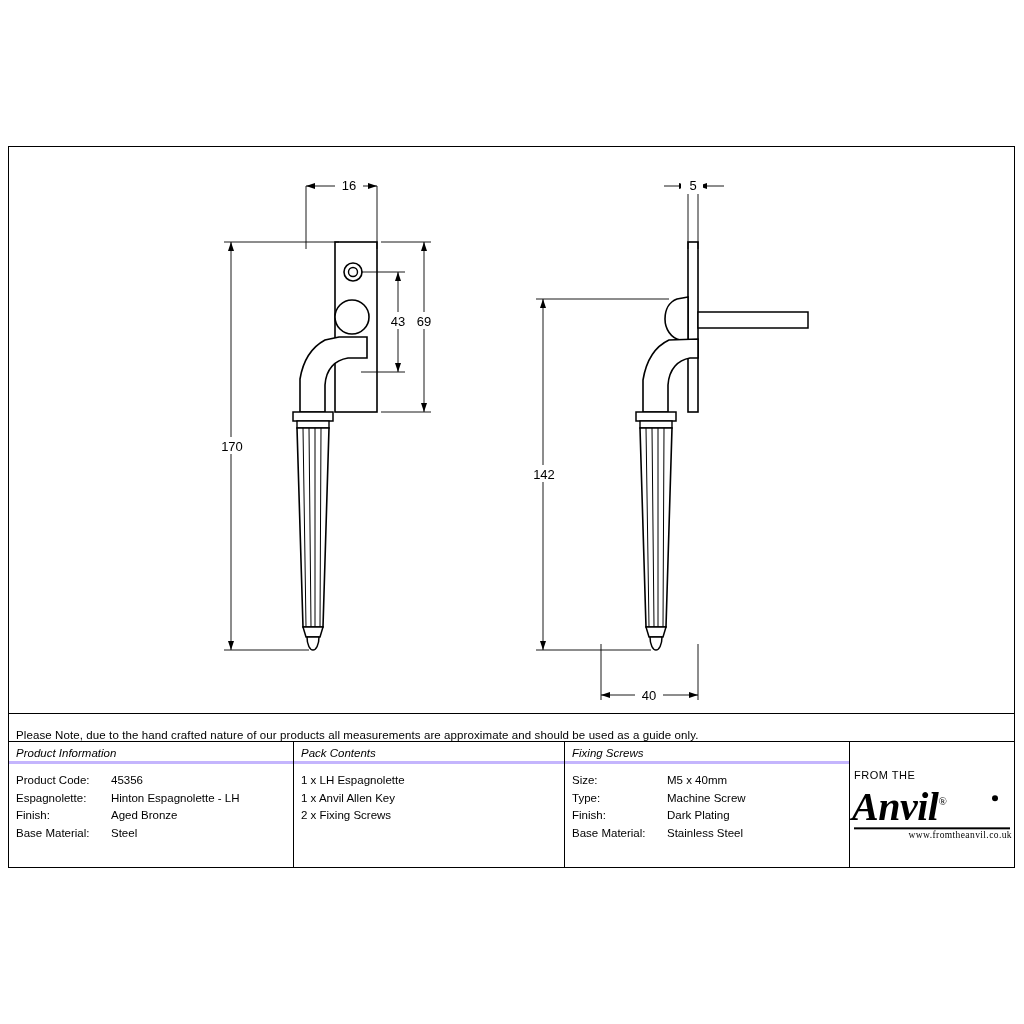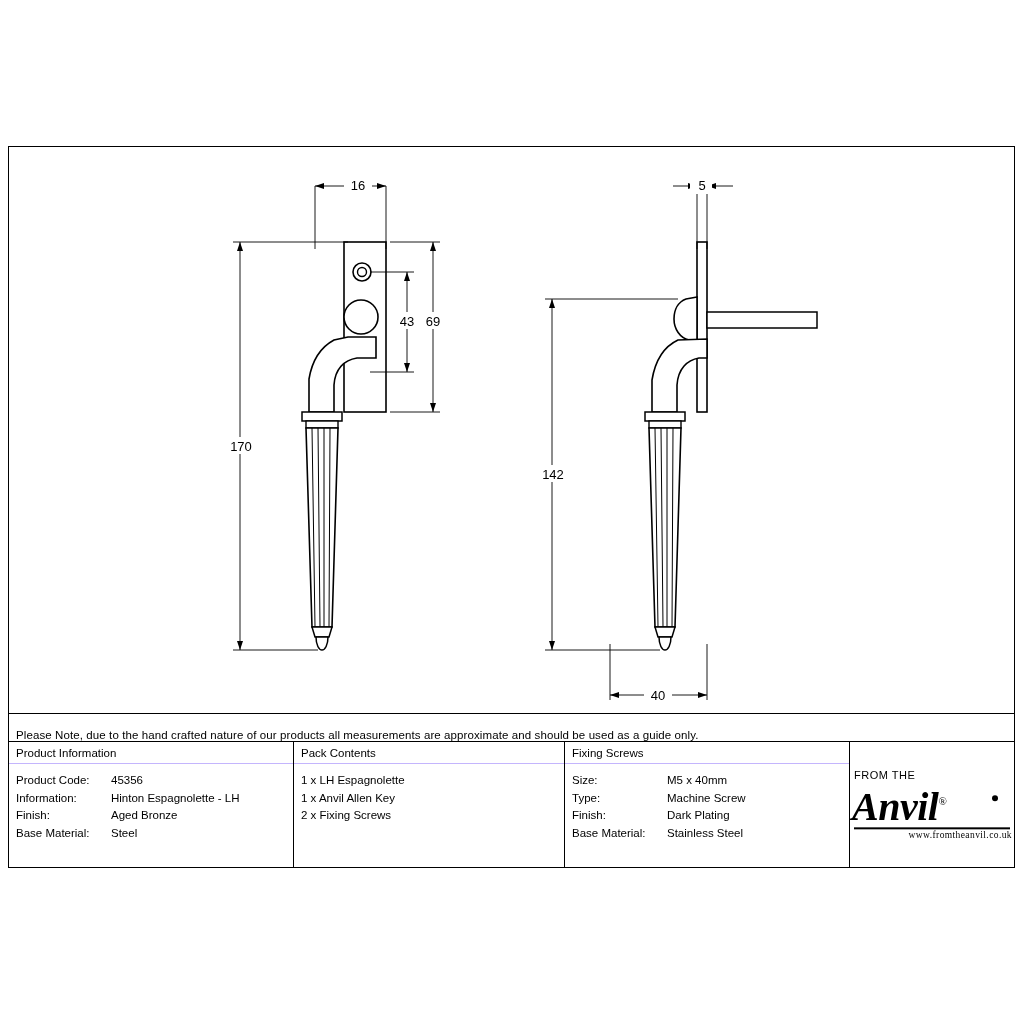--- a/index.html
+++ b/index.html
@@ -18,21 +18,21 @@
     position: absolute;
     left: 8px;
     top: 146px;
     width: 1007px;
     height: 722px;
     border: 1px solid #000000;
     box-sizing: border-box;
   }
   .drawing {
     position: absolute;
-    left: 9px; top: 0;
+    left: 0; top: 0;
     width: 100%;
     height: 566px;
     overflow: hidden;
   }
   .note-row {
     position: absolute;
     left: 0;
     top: 566px;
     width: 100%;
     height: 28px;
@@ -65,22 +65,23 @@
   .col-pack    { width: 271px; border-right: 1px solid #000000; }
   .col-screws  { width: 285px; border-right: 1px solid #000000; }
   .col-logo    { flex: 1 1 auto; }
   .col-head {
     font-size: 11.5px;
     padding: 5px 0 0 7px;
     height: 22px;
     box-sizing: border-box;
   }
   .col-head-rule {
-    border-bottom: 1px solid #c4b5fd;
+    border-bottom: 3px solid #c4b5fd;
     height: 22px;
+    font-style: italic;
   }
   .col-body {
     padding: 8px 0 0 7px;
     font-size: 11.5px;
   }
   .kv {
     display: flex;
     line-height: 17.5px;
   }
   .kv .k { width: 95px; flex: 0 0 95px; }
@@ -274,21 +275,21 @@
   <div class="info-row">
 
     <div class="col col-product">
       <div class="col-head col-head-rule">Product Information</div>
       <div class="col-body">
         <div class="kv">
           <span class="k">Product Code:</span>
           <span class="v">45356</span>
         </div>
         <div class="kv">
-          <span class="k">Information:</span>
+          <span class="k">Espagnolette:</span>
           <span class="v">Hinton Espagnolette - LH</span>
         </div>
         <div class="kv">
           <span class="k">Finish:</span>
           <span class="v">Aged Bronze</span>
         </div>
         <div class="kv">
           <span class="k">Base Material:</span>
           <span class="v">Steel</span>
         </div>

